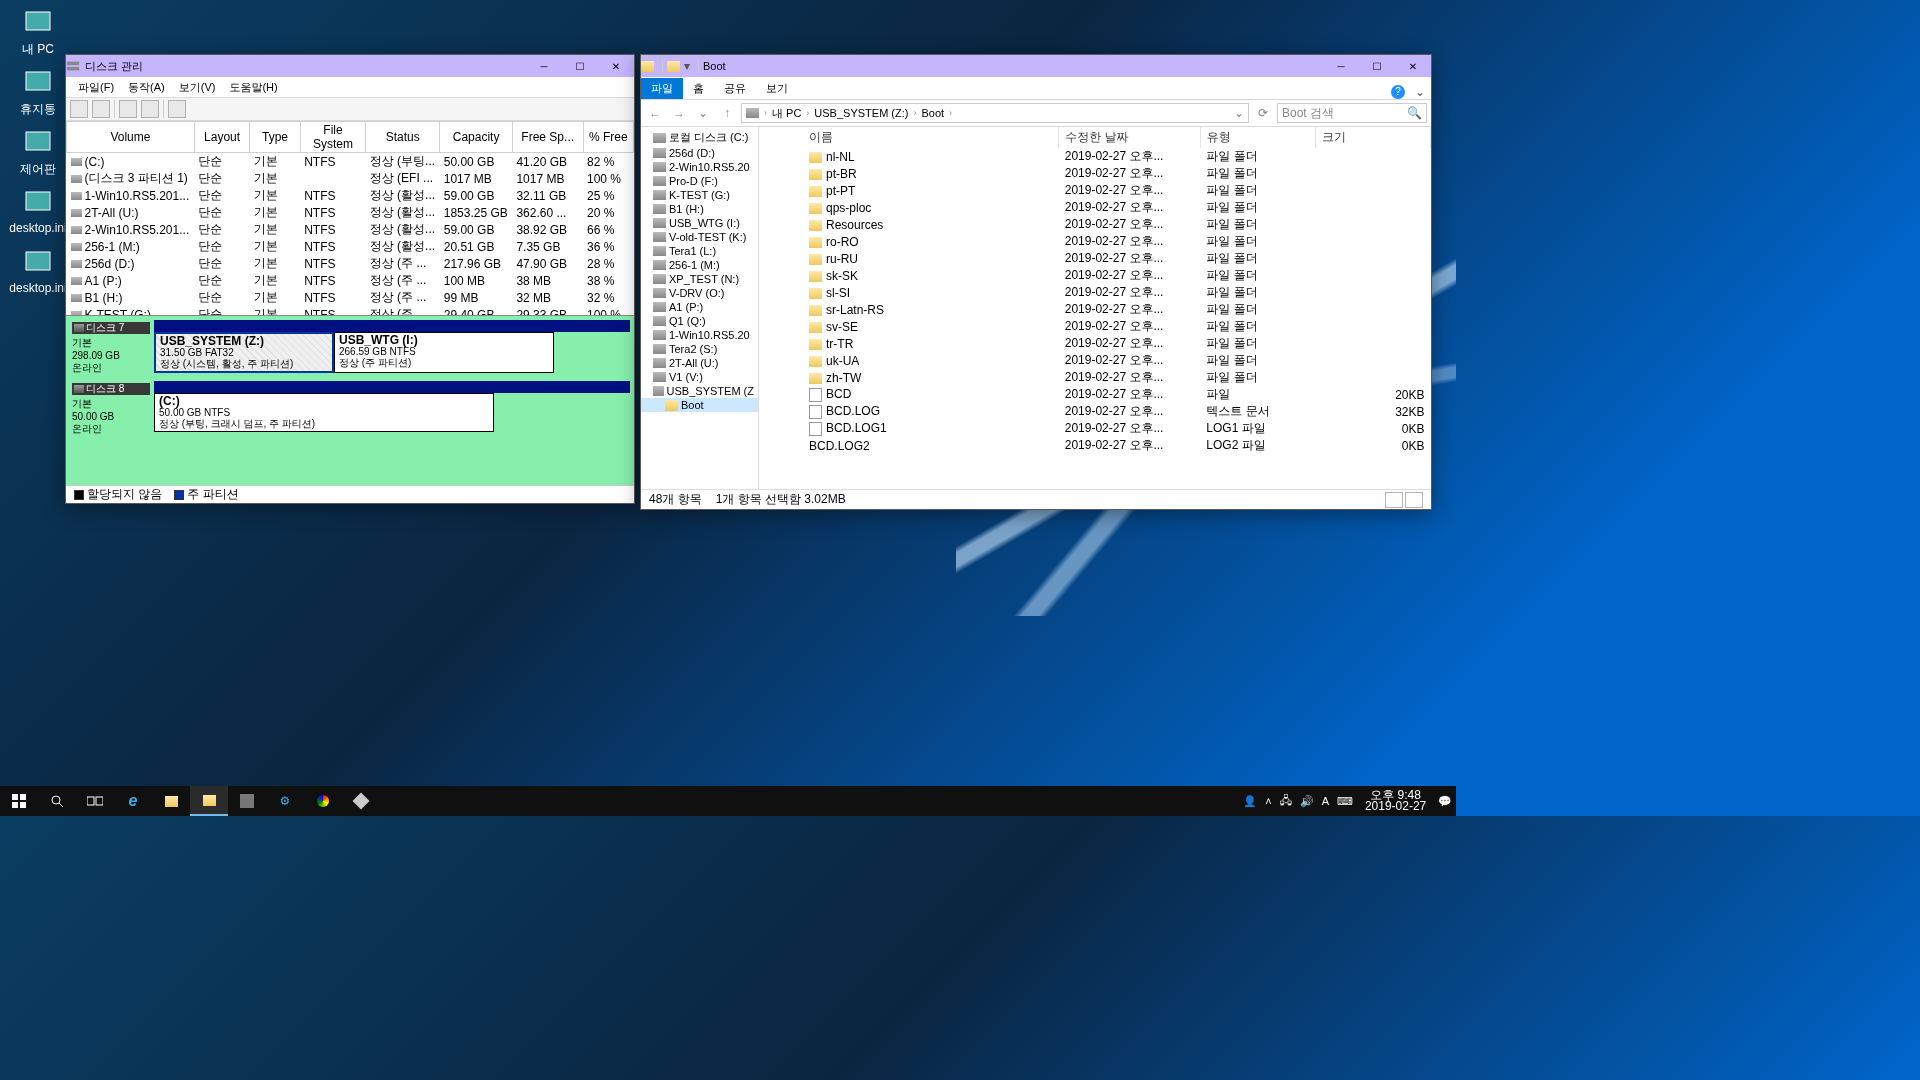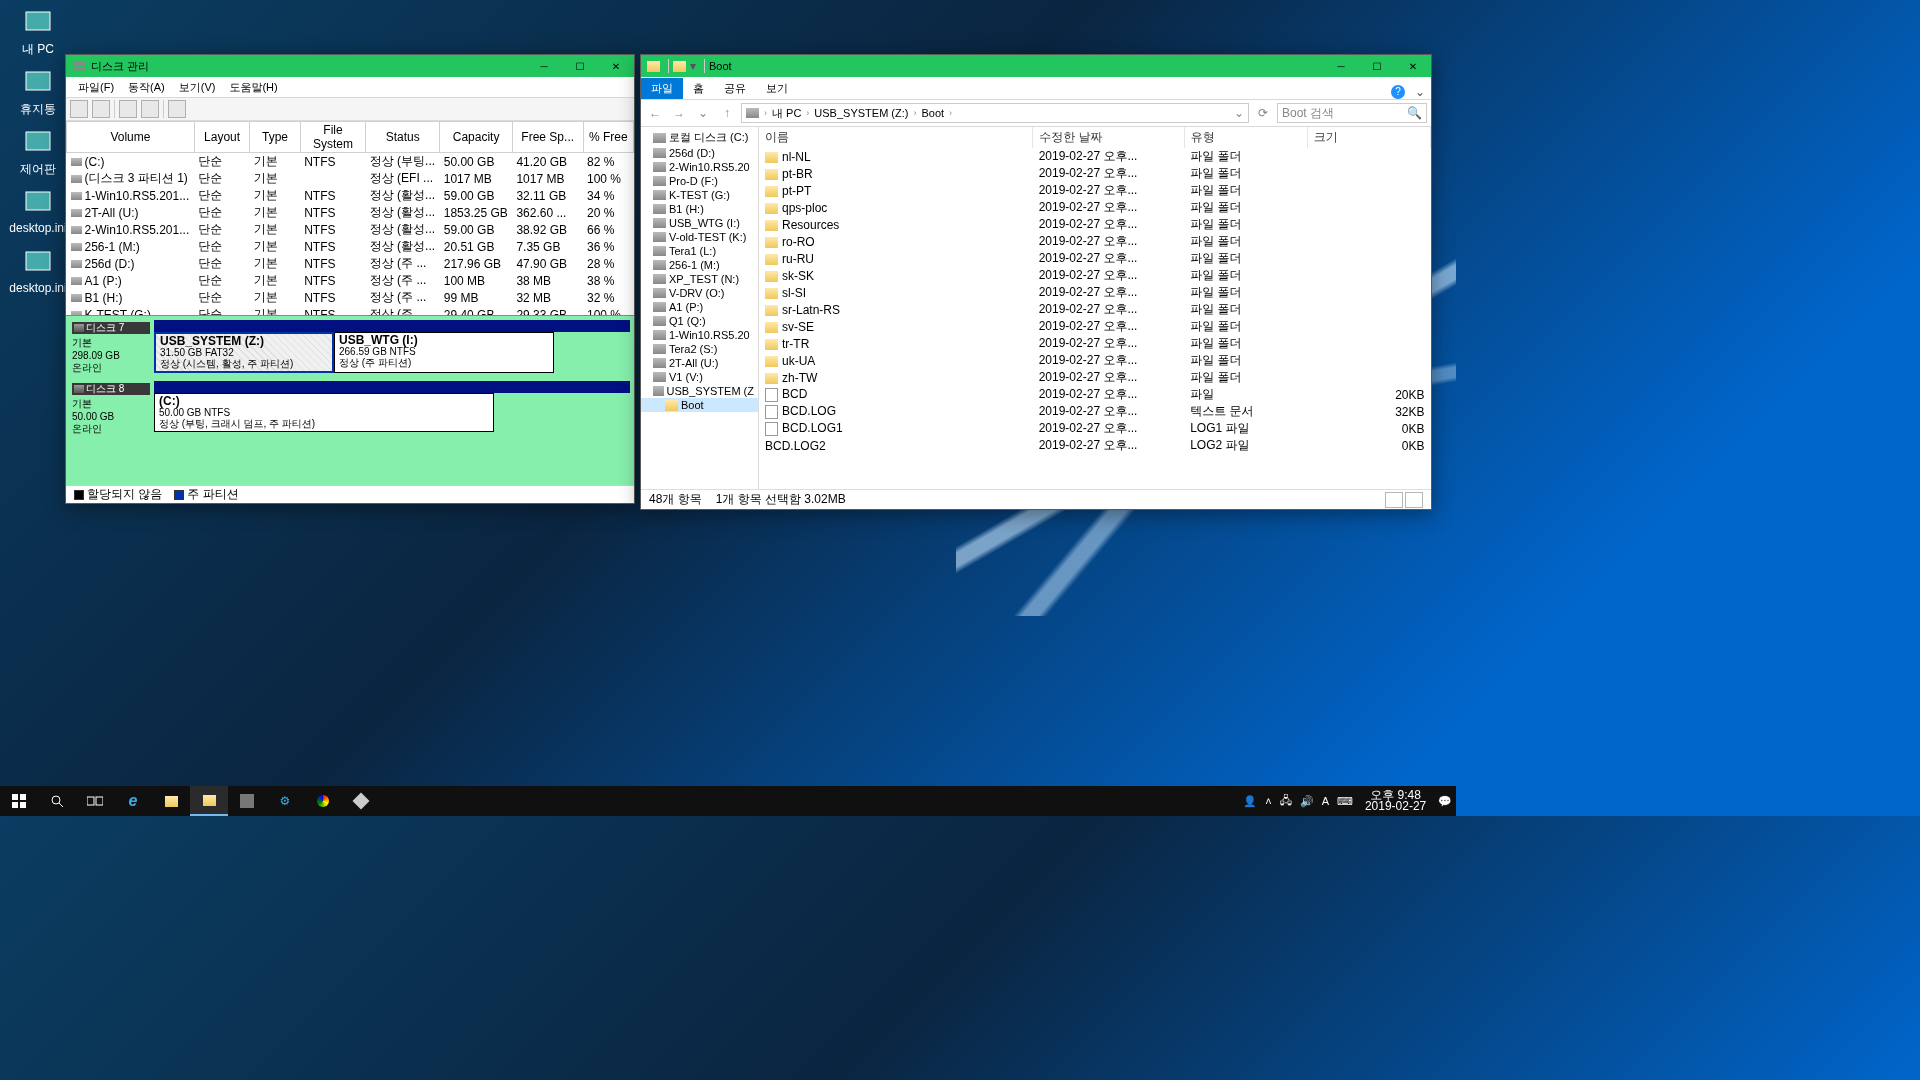--- a/index.html
+++ b/index.html
@@ -12,21 +12,21 @@
   }
   .desktop-icon { position:absolute; width:60px; text-align:center; color:#fff; font-size:11px; }
   .desktop-icon .glyph { width:32px; height:32px; margin:0 auto 3px; }
   .taskbar { position:absolute; bottom:0; left:0; right:0; height:30px; background:#101010; display:flex; align-items:center; }
   .task-btn { width:38px; height:30px; display:flex; align-items:center; justify-content:center; color:#fff; }
   .task-btn.active { background:#2b2b2b; border-bottom:2px solid #76b9ed; }
   .tray { margin-left:auto; display:flex; align-items:center; color:#fff; height:30px; }
   .tray span { padding:0 4px; font-size:11px; }
   .clock { text-align:center; font-size:10px; line-height:11px; padding:0 8px; }
   .window { position:absolute; background:#fff; border:1px solid #5a5a5a; box-shadow:0 4px 20px rgba(0,0,0,0.4); display:flex; flex-direction:column; }
-  .titlebar { height:22px; background:#22c55e; display:flex; align-items:center; padding-left:6px; }
+  .titlebar { height:22px; background:#c4b5fd; display:flex; align-items:center; padding-left:0; }
   .titlebar .t-icon { width:14px; height:14px; margin-right:5px; }
   .titlebar .t-label { font-size:11px; color:#000; }
   .win-controls { margin-left:auto; display:flex; }
   .win-controls div { width:36px; height:22px; display:flex; align-items:center; justify-content:center; font-size:10px; color:#000; }
   .menubar { height:20px; display:flex; align-items:center; padding-left:6px; gap:2px; background:#fff; }
   .menubar span { padding:2px 6px; font-size:11px; }
   .toolbar { height:24px; border-top:1px solid #d9d9d9; border-bottom:1px solid #d9d9d9; background:#f5f5f5; display:flex; align-items:center; padding:0 4px; gap:4px; }
   .tool-btn { width:18px; height:18px; border:1px solid #b0b0b0; background:#e8e8e8; }
   .disk-table { flex:1; overflow:hidden; }
   .disk-table table { width:100%; border-collapse:collapse; font-size:11px; }
@@ -45,21 +45,21 @@
   
   .ribbon-tabs { height:22px; display:flex; align-items:flex-end; background:#fff; }
   .ribbon-tab { padding:3px 10px; font-size:11px; }
   .ribbon-tab.active { background:#0078d7; color:#fff; }
   .addr-bar { height:28px; border-top:1px solid #d9d9d9; border-bottom:1px solid #d9d9d9; display:flex; align-items:center; padding:0 4px; gap:4px; }
   .nav-btn { width:20px; height:20px; display:flex; align-items:center; justify-content:center; color:#888; }
   .addr-field { flex:1; height:20px; border:1px solid #ccc; display:flex; align-items:center; padding:0 4px; gap:2px; }
   .crumb { font-size:11px; }
   .chev { color:#888; font-size:9px; padding:0 3px; }
   .search-field { width:150px; height:20px; border:1px solid #ccc; padding:0 4px; font-size:11px; color:#888; display:flex; align-items:center; justify-content:space-between;}
-  .exp-body { flex:1; display:flex; overflow:hidden; }
+  .exp-body { flex:1; display:flex; overflow:hidden;gap:44px; }
   .tree { width:118px; border-right:1px solid #ddd; overflow-y:auto; padding:2px 0; }
   .tree-item { padding:1px 4px 1px 12px; font-size:11px; white-space:nowrap; overflow:hidden; display:flex; align-items:center; gap:3px; }
   .tree-item.sel { background:#cce8ff; }
   .drive-ico { width:13px; height:10px; background:linear-gradient(#bbb,#888); display:inline-block; }
   .folder-ico { width:13px; height:11px; background:linear-gradient(#ffe9a8,#f0c95c); display:inline-block; }
   .file-list { flex:1; overflow:auto; }
   .file-list table { width:100%; border-collapse:collapse; font-size:11px; }
   .file-list th { text-align:left; padding:2px 6px; border-right:1px solid #e5e5e5; font-weight:normal; color:#333; }
   .file-list td { padding:0 6px; white-space:nowrap; }
   .file-ico { width:13px; height:14px; display:inline-block; background:#fff; border:1px solid #999; vertical-align:middle; margin-right:4px; }
@@ -171,21 +171,21 @@
             <td>100 %</td>
           </tr>
           <tr>
             <td><span class="drive-ico" style="width:11px;height:8px;vertical-align:middle;margin-right:3px"></span>1-Win10.RS5.201...</td>
             <td>단순</td>
             <td>기본</td>
             <td>NTFS</td>
             <td>정상 (활성...</td>
             <td>59.00 GB</td>
             <td>32.11 GB</td>
-            <td>34 %</td>
+            <td>25 %</td>
           </tr>
           <tr>
             <td><span class="drive-ico" style="width:11px;height:8px;vertical-align:middle;margin-right:3px"></span>2T-All (U:)</td>
             <td>단순</td>
             <td>기본</td>
             <td>NTFS</td>
             <td>정상 (활성...</td>
             <td>1853.25 GB</td>
             <td>362.60 ...</td>
             <td>20 %</td>

